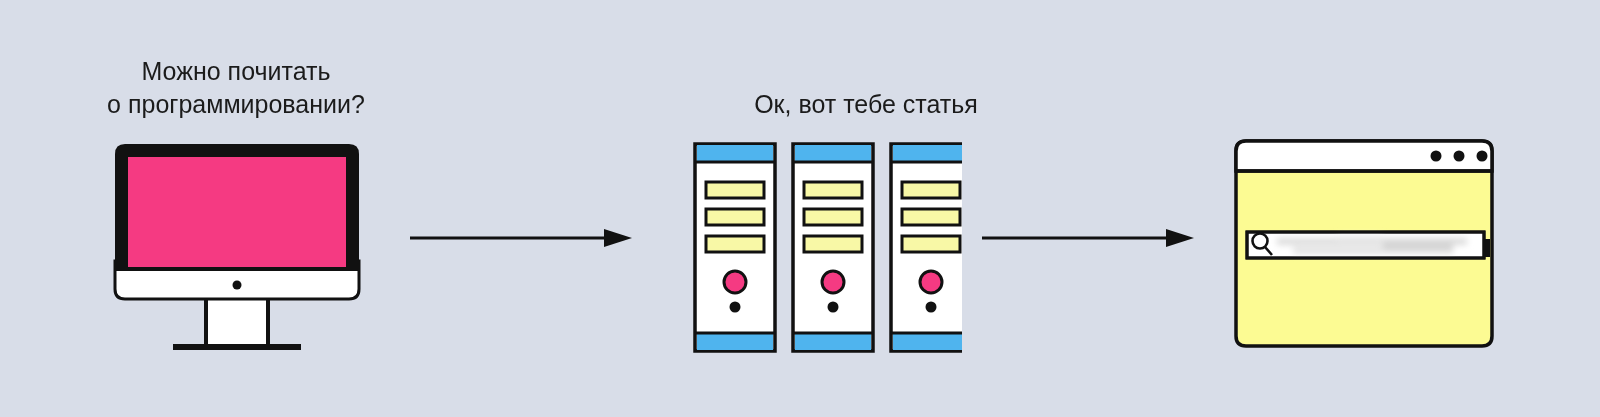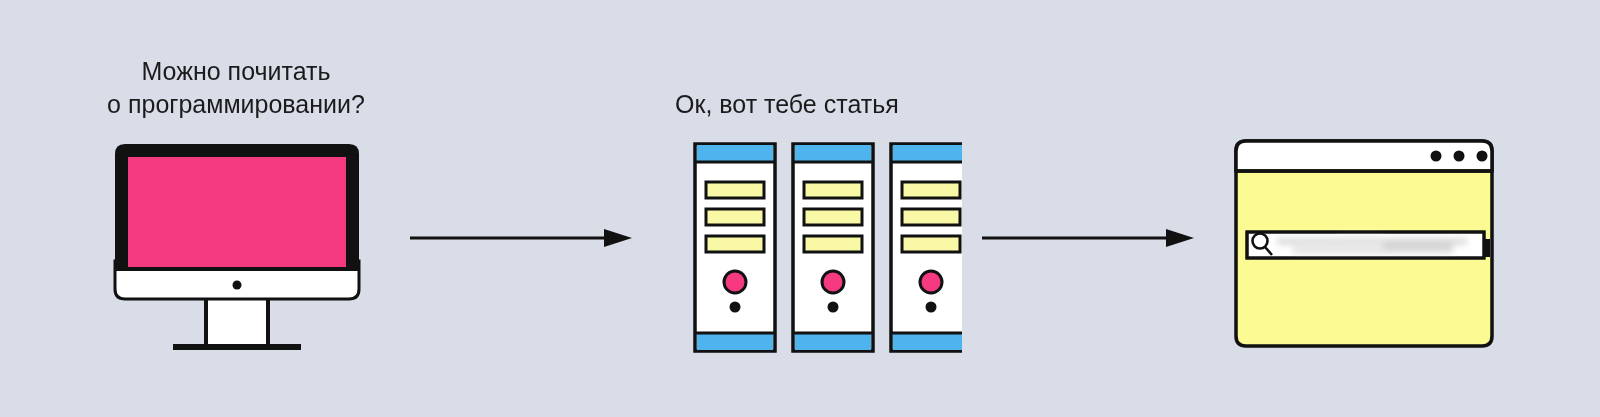--- a/index.html
+++ b/index.html
@@ -29,24 +29,24 @@
     white-space: pre-line;
     letter-spacing: 0px;
   }
   #caption-question {
     left: 0px;
     top: 55px;
     width: 472px;
     text-align: center;
   }
   #caption-answer {
-    left: 675px;
+    left: 716px;
     top: 88px;
     width: 300px;
-    text-align: left;
+    text-align: center;
   }
 
   
   .monitor {
     position: absolute;
     left: 112px;
     top: 141px;
   }
 
   

